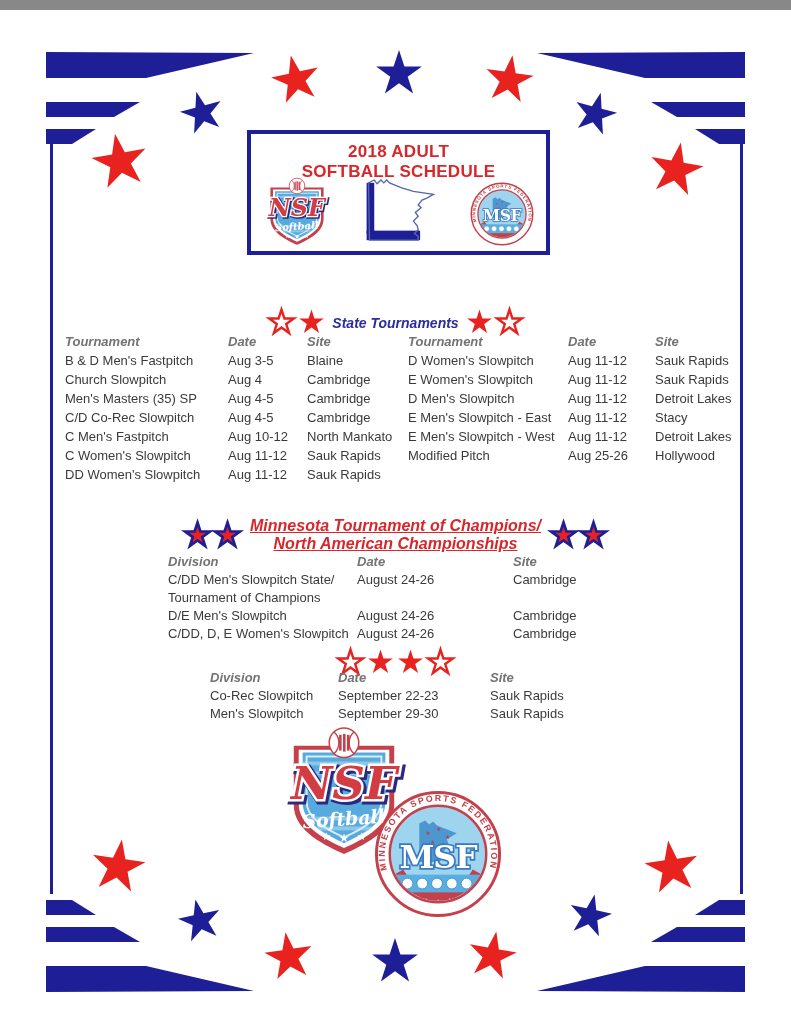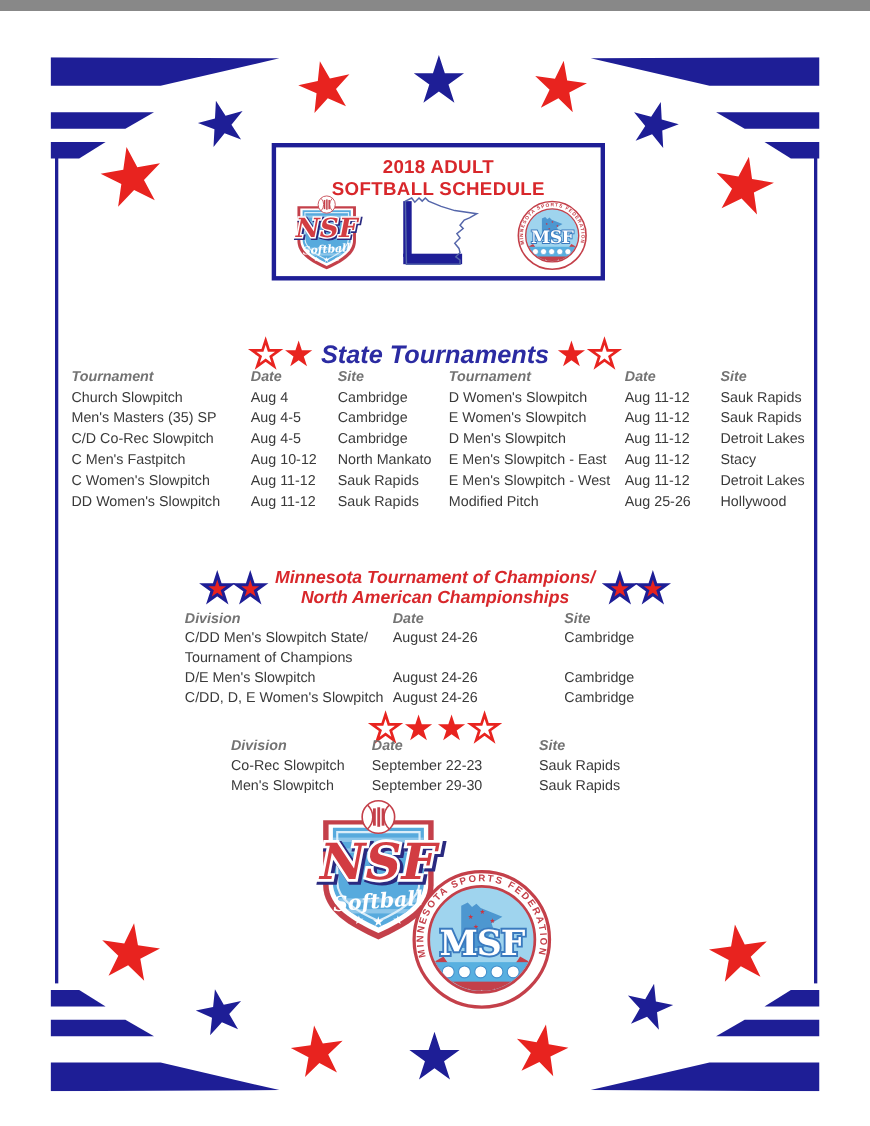--- a/index.html
+++ b/index.html
@@ -43,23 +43,23 @@
   }
   #title-logos{
     position:absolute;left:0;right:0;bottom:3px;height:68px;
     display:flex;justify-content:space-between;align-items:flex-end;padding:0 12px;
   }
   
   .heading-row{
     position:absolute;left:0;width:791px;display:flex;
     justify-content:center;align-items:center;gap:3px;
   }
-  .h-blue{color:var(--h-blue);font-weight:bold;font-style:italic;font-size:23px;padding:0 4px;}
+  .h-blue{color:var(--h-blue);font-weight:bold;font-style:italic;font-size:14px;padding:0 4px;}
   .h-red{color:var(--h-red);font-weight:bold;font-style:italic;font-size:16px;
-         line-height:18px;text-align:center;padding:0 6px;}
+         line-height:18px;text-align:center;padding:0 6px;text-decoration:underline;}
   
   table{border-collapse:collapse;position:absolute;table-layout:fixed;}
   th,td{padding:0;text-align:left;vertical-align:top;font-size:13px;}
   th{font-weight:bold;font-style:italic;color:#737373;}
   td{color:var(--txt);}
   .tbl-state th,.tbl-state td{line-height:19px;}
   .tbl-small th,.tbl-small td{line-height:18px;}
   .preline{white-space:pre-line;}
   #tbl-state-left{left:65px;top:322px;width:357px;}
   #tbl-state-right{left:408px;top:322px;width:347px;}
@@ -253,20 +253,25 @@
         <col style="width:79px">
         <col style="width:115px">
       </colgroup>
     <tbody>
         <tr>
       <th>Tournament</th>
       <th>Date</th>
       <th>Site</th>
     </tr>
     <tr>
+          <td>B &amp; D Men's Fastpitch</td>
+          <td>Aug 3-5</td>
+          <td>Blaine</td>
+        </tr>
+    <tr>
           <td>Church Slowpitch</td>
           <td>Aug 4</td>
           <td>Cambridge</td>
         </tr>
     <tr>
           <td>Men's Masters (35) SP</td>
           <td>Aug 4-5</td>
           <td>Cambridge</td>
         </tr>
     <tr>

